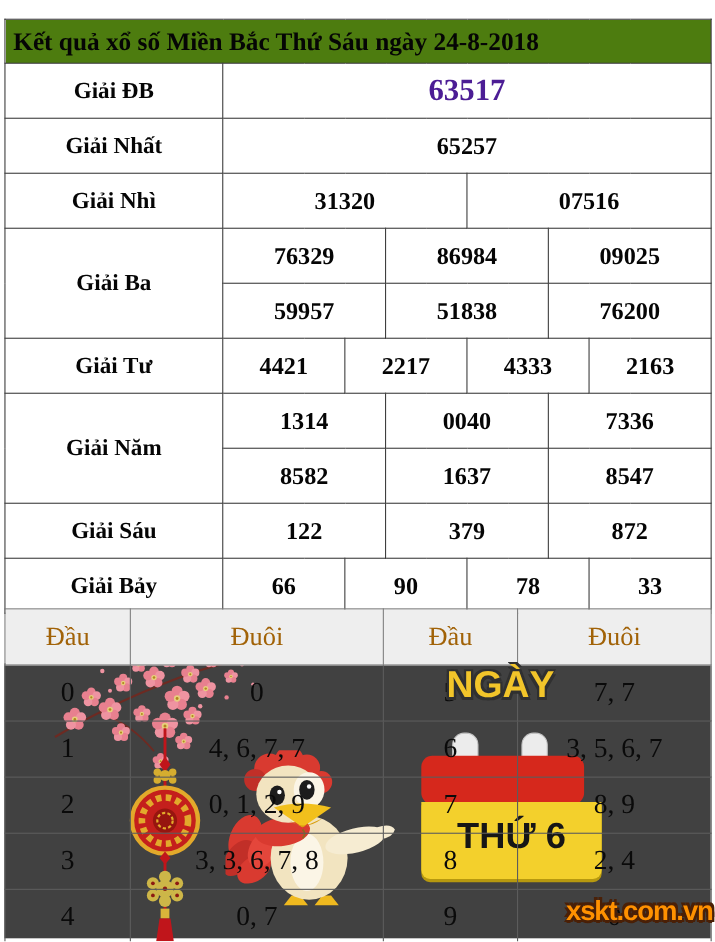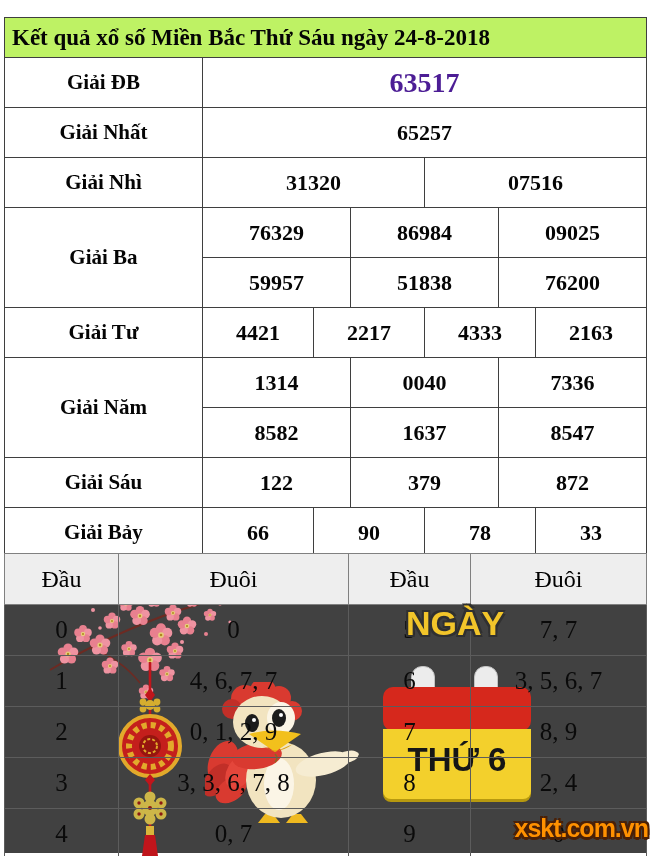--- a/index.html
+++ b/index.html
@@ -4,49 +4,49 @@
 <style>
   html,body{margin:0;padding:0;background:#fff;}
   #page{position:relative;width:650px;height:856px;background:#ffffff;overflow:hidden;
         font-family:"Liberation Serif","DejaVu Serif",serif;}
 
   
   #prize-table{position:absolute;left:4px;top:17px;width:642px;border-collapse:collapse;
                table-layout:fixed;z-index:2;}
   #prize-table td{border:1px solid #3f3f3f;text-align:center;vertical-align:middle;
                   background:#ffffff;color:#050505;overflow:hidden;}
-  #prize-table td.title-cell{height:39px;background:#bef264;text-align:left;
+  #prize-table td.title-cell{height:39px;background:#4d7c0f;text-align:left;
                   font-weight:bold;font-size:23px;padding:0 0 0 7px;margin-left:28px;}
   #prize-table td.lbl{font-size:21px;font-weight:bold;height:47px;}
   #prize-table td.num{font-size:22px;font-weight:bold;height:47px;}
   #prize-table td.special{color:#4c1d95;font-size:28px;}
 
   
   #dark-backdrop{position:absolute;left:4px;top:603px;width:642px;height:250px;
                  background:#414141;z-index:0;}
   #headtail-table{position:absolute;left:4px;top:553px;width:642px;border-collapse:collapse;
                   table-layout:fixed;z-index:2;}
   #headtail-table th{height:48px;background:#eeeeee;border:1px solid #808080;
-                     font-weight:normal;font-size:24px;color:#000000;}
+                     font-weight:normal;font-size:24px;color:#a16207;}
   #headtail-table td{height:48px;background:transparent;border:1px solid #5c5c5c;
                      text-align:center;font-size:25px;color:#0a0a0a;}
 
   
   .deco{position:absolute;z-index:1;}
   #ngay-label{position:absolute;left:372px;top:604px;width:166px;z-index:4;
               text-align:center;font-family:"Liberation Sans","DejaVu Sans",sans-serif;
               font-weight:bold;font-size:34px;letter-spacing:0px;color:#f2c52a;
               text-shadow:-2px -2px 0 #303030,2px -2px 0 #303030,-2px 2px 0 #303030,
                           2px 2px 0 #303030;}
   #cal-ring-1,#cal-ring-2{position:absolute;top:666px;width:22px;height:46px;z-index:1;
               background:#ececec;border:1px solid #c2c2c2;border-radius:11px;}
   #cal-ring-1{left:411px;} #cal-ring-2{left:474px;}
   #cal-top{position:absolute;left:383px;top:687px;width:148px;height:44px;z-index:1;
            background:#d6281c;border-radius:10px;}
-  #cal-body{position:absolute;left:383px;top:729px;width:148px;height:70px;z-index:1;
+  #cal-body{position:absolute;left:383px;top:729px;width:164px;height:70px;z-index:1;
             background:#f3d02c;border-radius:0 0 8px 8px;
             box-shadow:0 3px 0 #b7990f;display:flex;align-items:center;justify-content:center;}
   #cal-weekday{font-family:"Liberation Sans","DejaVu Sans",sans-serif;font-weight:bold;
                font-size:33px;color:#161616;margin-top:-8px;}
   #watermark{position:absolute;left:430px;top:814px;width:218px;z-index:4;
              text-align:right;font-family:"Liberation Sans","DejaVu Sans",sans-serif;
              font-weight:bold;font-size:25px;letter-spacing:-1px;color:#ff9100;
              text-shadow:-2px -2px 0 #4a2007,2px -2px 0 #4a2007,-2px 2px 0 #4a2007,
                          2px 2px 0 #4a2007,0 3px 0 #4a2007;cursor:pointer;}
 </style>

